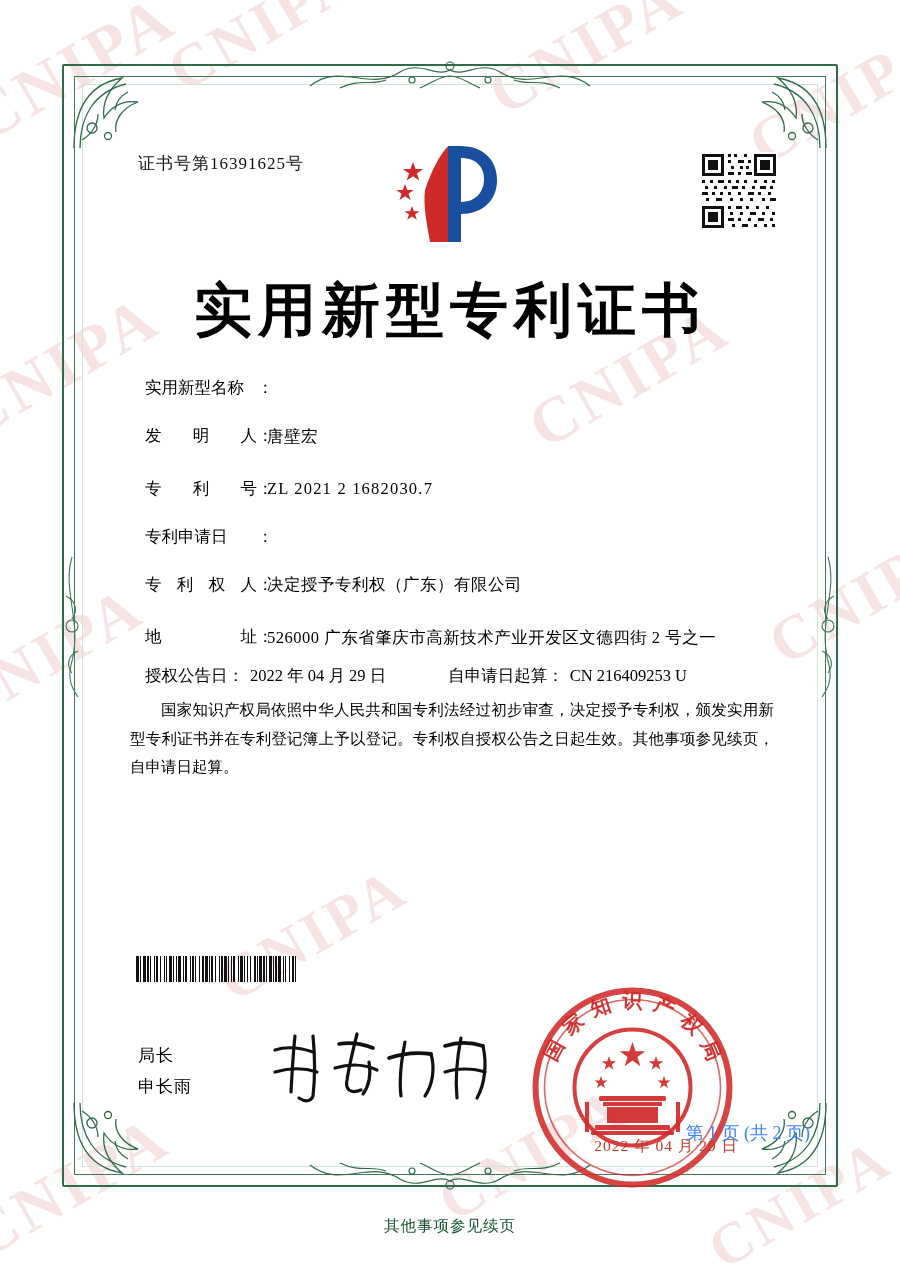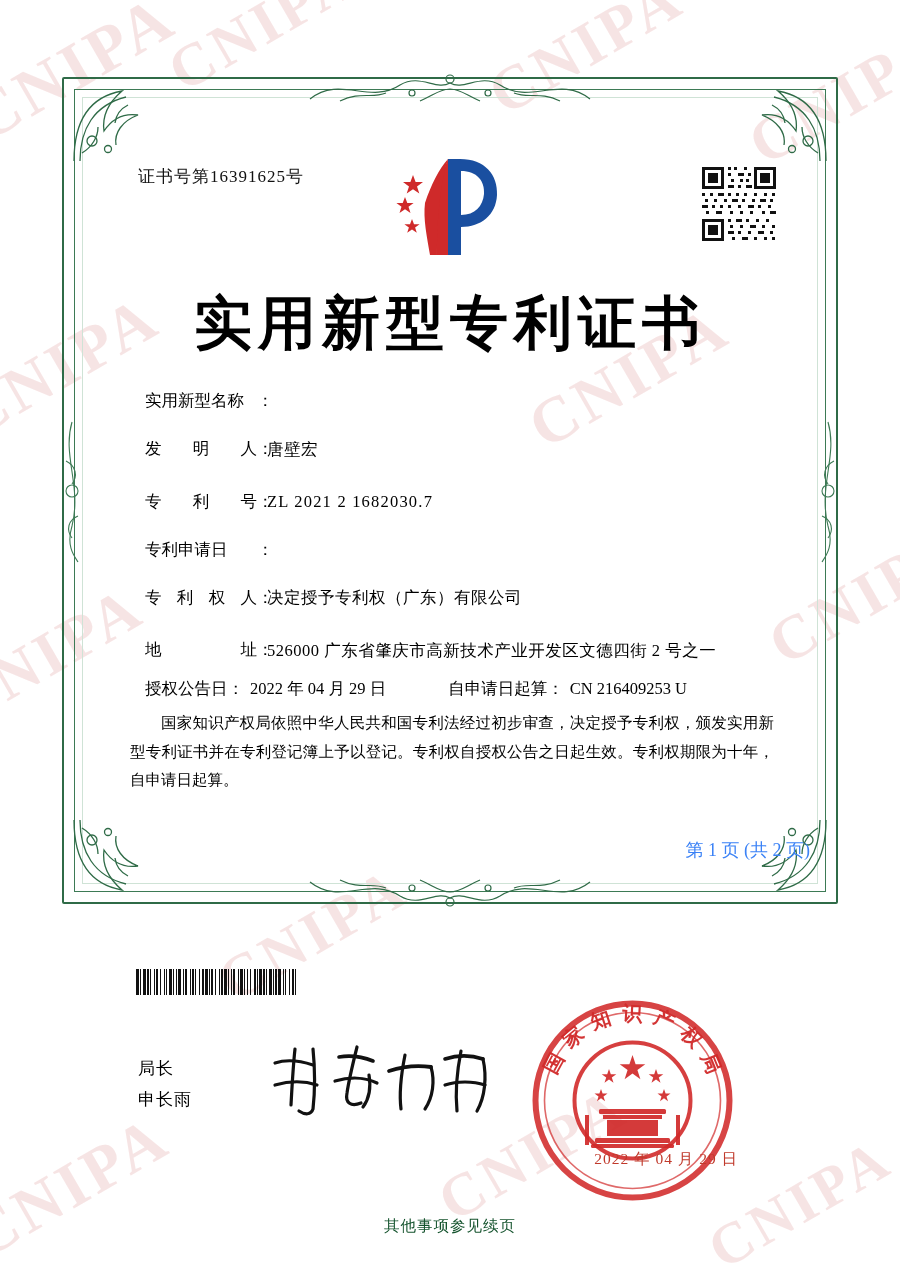--- a/index.html
+++ b/index.html
@@ -28,23 +28,23 @@
     opacity: 0.55;
     letter-spacing: 4px;
     transform: rotate(-30deg);
     white-space: nowrap;
   }
 
   
   .cert-page {
     position: absolute;
     left: 62px;
-    top: 77px;
+    top: 64px;
     width: 776px;
-    height: 827px;
+    height: 1123px;
     z-index: 2;
   }
   .frame-outer {
     position: absolute;
     inset: 0;
     border: 2px solid #2f6b47;
     border-radius: 2px;
   }
   .frame-inner {
     position: absolute;
@@ -514,21 +514,21 @@
         </div>
         <div class="col second">
           <span class="lbl">自申请日起算</span>
           <span class="lbl">：</span>
           <span class="val">CN 216409253 U</span>
         </div>
       </div>
     </div>
 
     <div class="paragraphs">
-      <p>国家知识产权局依照中华人民共和国专利法经过初步审查，决定授予专利权，颁发实用新型专利证书并在专利登记簿上予以登记。专利权自授权公告之日起生效。专利权期限为十年，自申请日起算。</p>
+      <p>国家知识产权局依照中华人民共和国专利法经过初步审查，决定授予专利权，颁发实用新型专利证书并在专利登记簿上予以登记。专利权自授权公告之日起生效。其他事项参见续页，自申请日起算。</p>
     </div>
 
     <div class="barcode" id="barcode">
         <span style="width: 3px; background: rgb(17, 17, 17);"></span>
         <span style="width: 1px; background: transparent;"></span>
         <span style="width: 1px; background: rgb(17, 17, 17);"></span>
         <span style="width: 2px; background: transparent;"></span>
         <span style="width: 3px; background: rgb(17, 17, 17);"></span>
         <span style="width: 1px; background: transparent;"></span>
         <span style="width: 2px; background: rgb(17, 17, 17);"></span>

